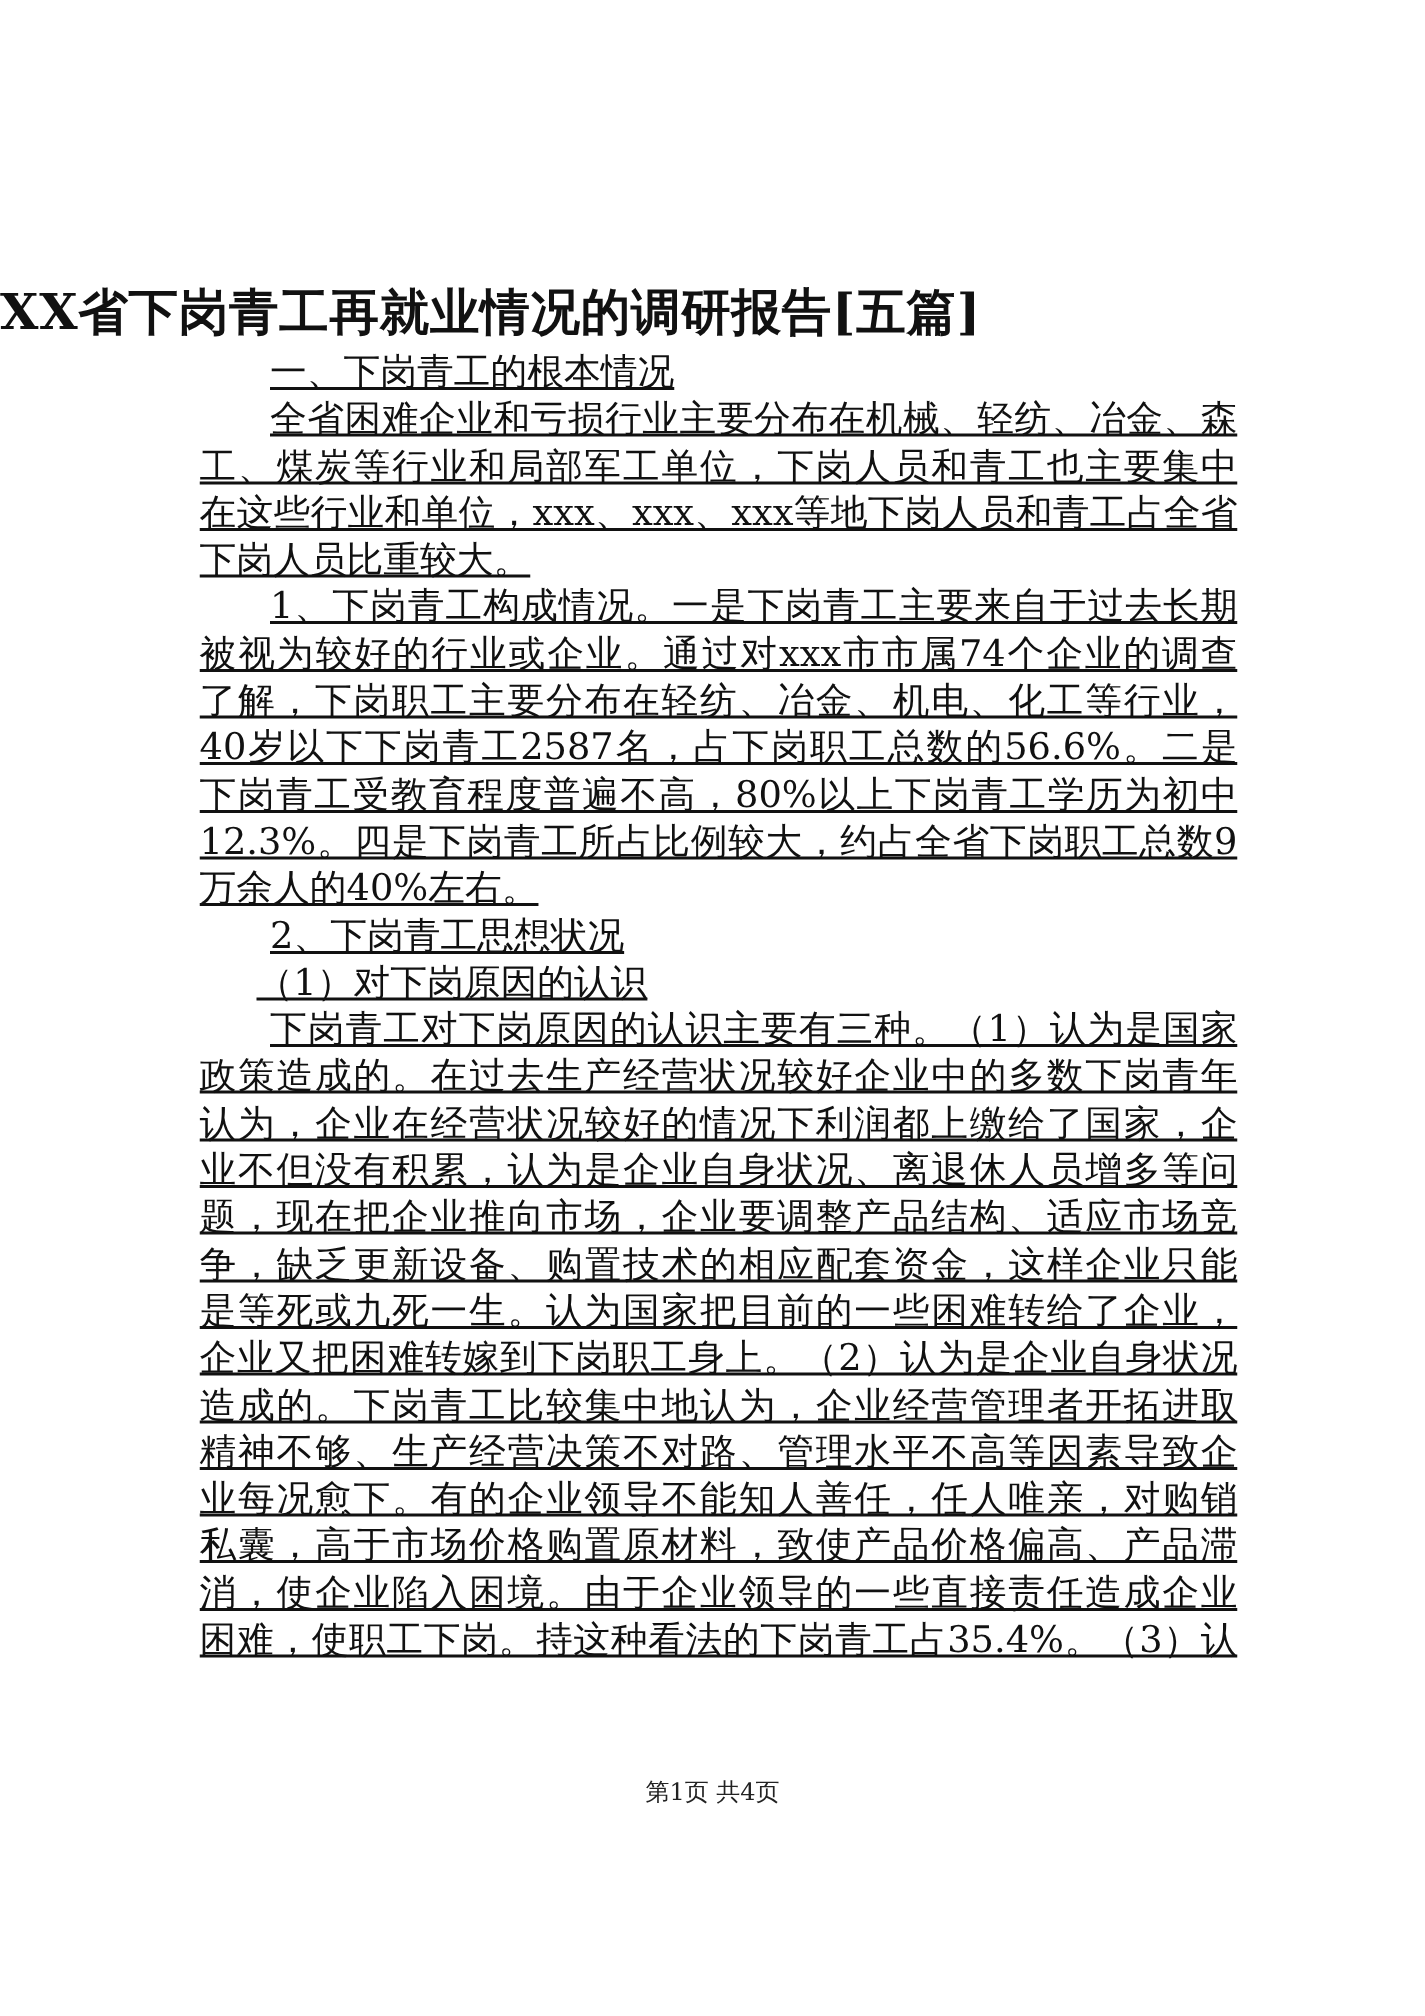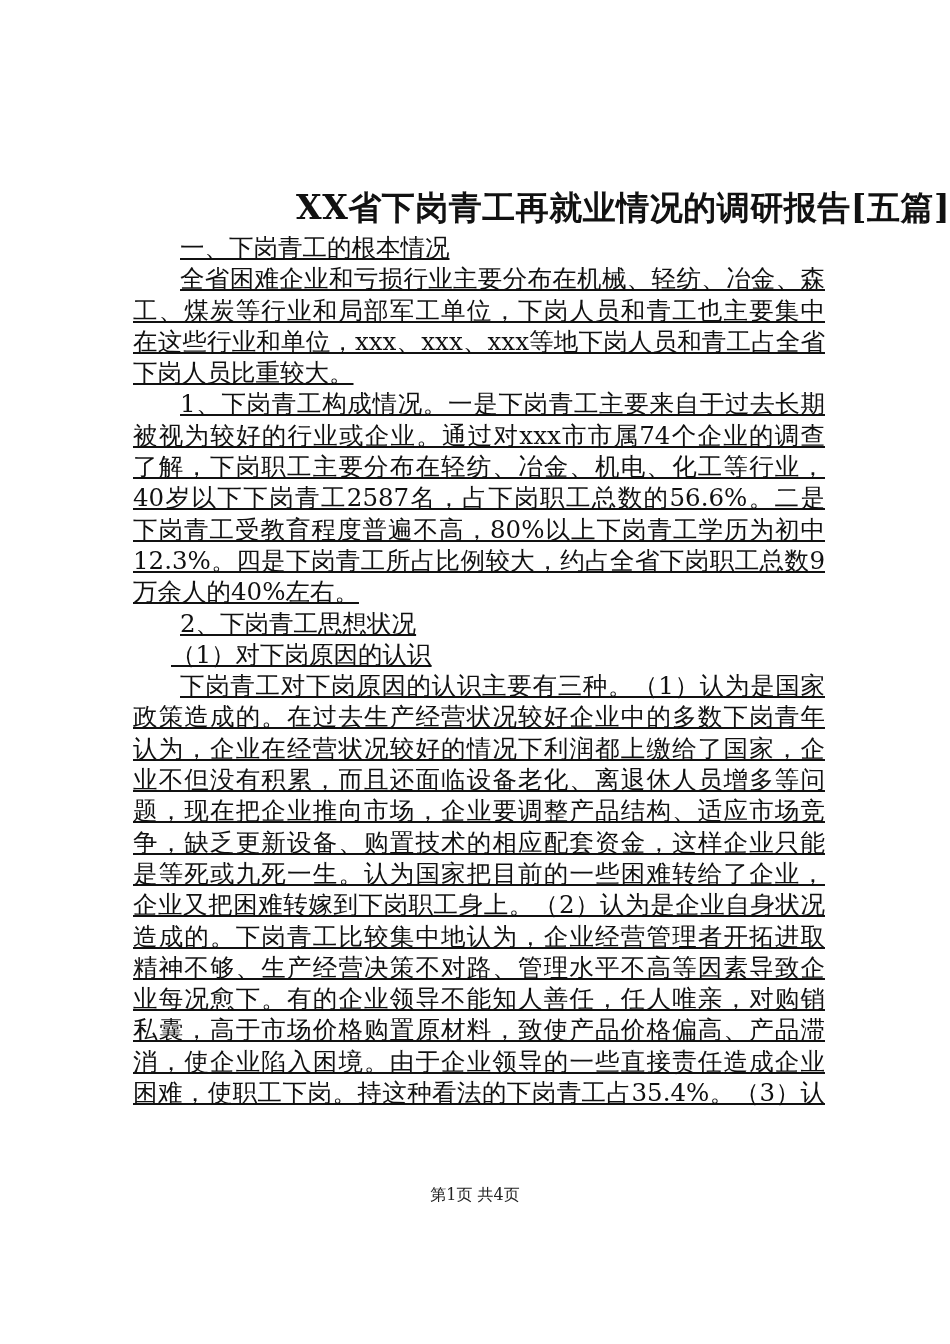--- a/index.html
+++ b/index.html
@@ -1,18 +1,18 @@
 <!DOCTYPE html>
 <html><head>
 <meta charset="utf-8">
 <style>
   html, body { margin:0; padding:0; background:#ffffff; }
   body { width:950px; height:1344px; position:relative; overflow:hidden;
          font-family:"DejaVu Serif","Liberation Serif",serif; color:#111; }
-  .title { position:absolute; left:0; width:950px; top:188px; text-align:right;
+  .title { position:absolute; left:0; width:950px; top:188px; text-align:left;
            font-size:33px; font-weight:bold; letter-spacing:0.5px; line-height:40px; }
   .body { position:absolute; left:133px; width:692px; top:232px; }
   .line { font-size:24.5px; line-height:31.3px; height:31.3px; white-space:nowrap;
           text-align:justify; text-align-last:justify; overflow:hidden;text-decoration:underline; }
   .line.last { text-align-last:left; }
   .line.ind { padding-left:47px; }
   .line.ind2 { padding-left:38px; }
   .footer { position:absolute; left:0; width:950px; top:1185px; text-align:center;
             font-size:16px; line-height:20px; color:#222; }
 </style>
@@ -32,21 +32,21 @@
     <div class="line">了解，下岗职工主要分布在轻纺、冶金、机电、化工等行业，</div>
     <div class="line">40岁以下下岗青工2587名，占下岗职工总数的56.6%。二是</div>
     <div class="line">下岗青工受教育程度普遍不高，80%以上下岗青工学历为初中</div>
     <div class="line">12.3%。四是下岗青工所占比例较大，约占全省下岗职工总数9</div>
     <div class="line last">万余人的40%左右。</div>
     <div class="line ind last">2、下岗青工思想状况</div>
     <div class="line ind2 last">（1）对下岗原因的认识</div>
     <div class="line ind">下岗青工对下岗原因的认识主要有三种。（1）认为是国家</div>
     <div class="line">政策造成的。在过去生产经营状况较好企业中的多数下岗青年</div>
     <div class="line">认为，企业在经营状况较好的情况下利润都上缴给了国家，企</div>
-    <div class="line">业不但没有积累，而且还面临设备老化、离退休人员增多等问</div>
+    <div class="line">业不但没有积累，认为是企业自身状况、离退休人员增多等问</div>
     <div class="line">题，现在把企业推向市场，企业要调整产品结构、适应市场竞</div>
     <div class="line">争，缺乏更新设备、购置技术的相应配套资金，这样企业只能</div>
     <div class="line">是等死或九死一生。认为国家把目前的一些困难转给了企业，</div>
     <div class="line">企业又把困难转嫁到下岗职工身上。（2）认为是企业自身状况</div>
     <div class="line">造成的。下岗青工比较集中地认为，企业经营管理者开拓进取</div>
     <div class="line">精神不够、生产经营决策不对路、管理水平不高等因素导致企</div>
     <div class="line">业每况愈下。有的企业领导不能知人善任，任人唯亲，对购销</div>
     <div class="line">私囊，高于市场价格购置原材料，致使产品价格偏高、产品滞</div>
     <div class="line">消，使企业陷入困境。由于企业领导的一些直接责任造成企业</div>
     <div class="line">困难，使职工下岗。持这种看法的下岗青工占35.4%。（3）认</div>

